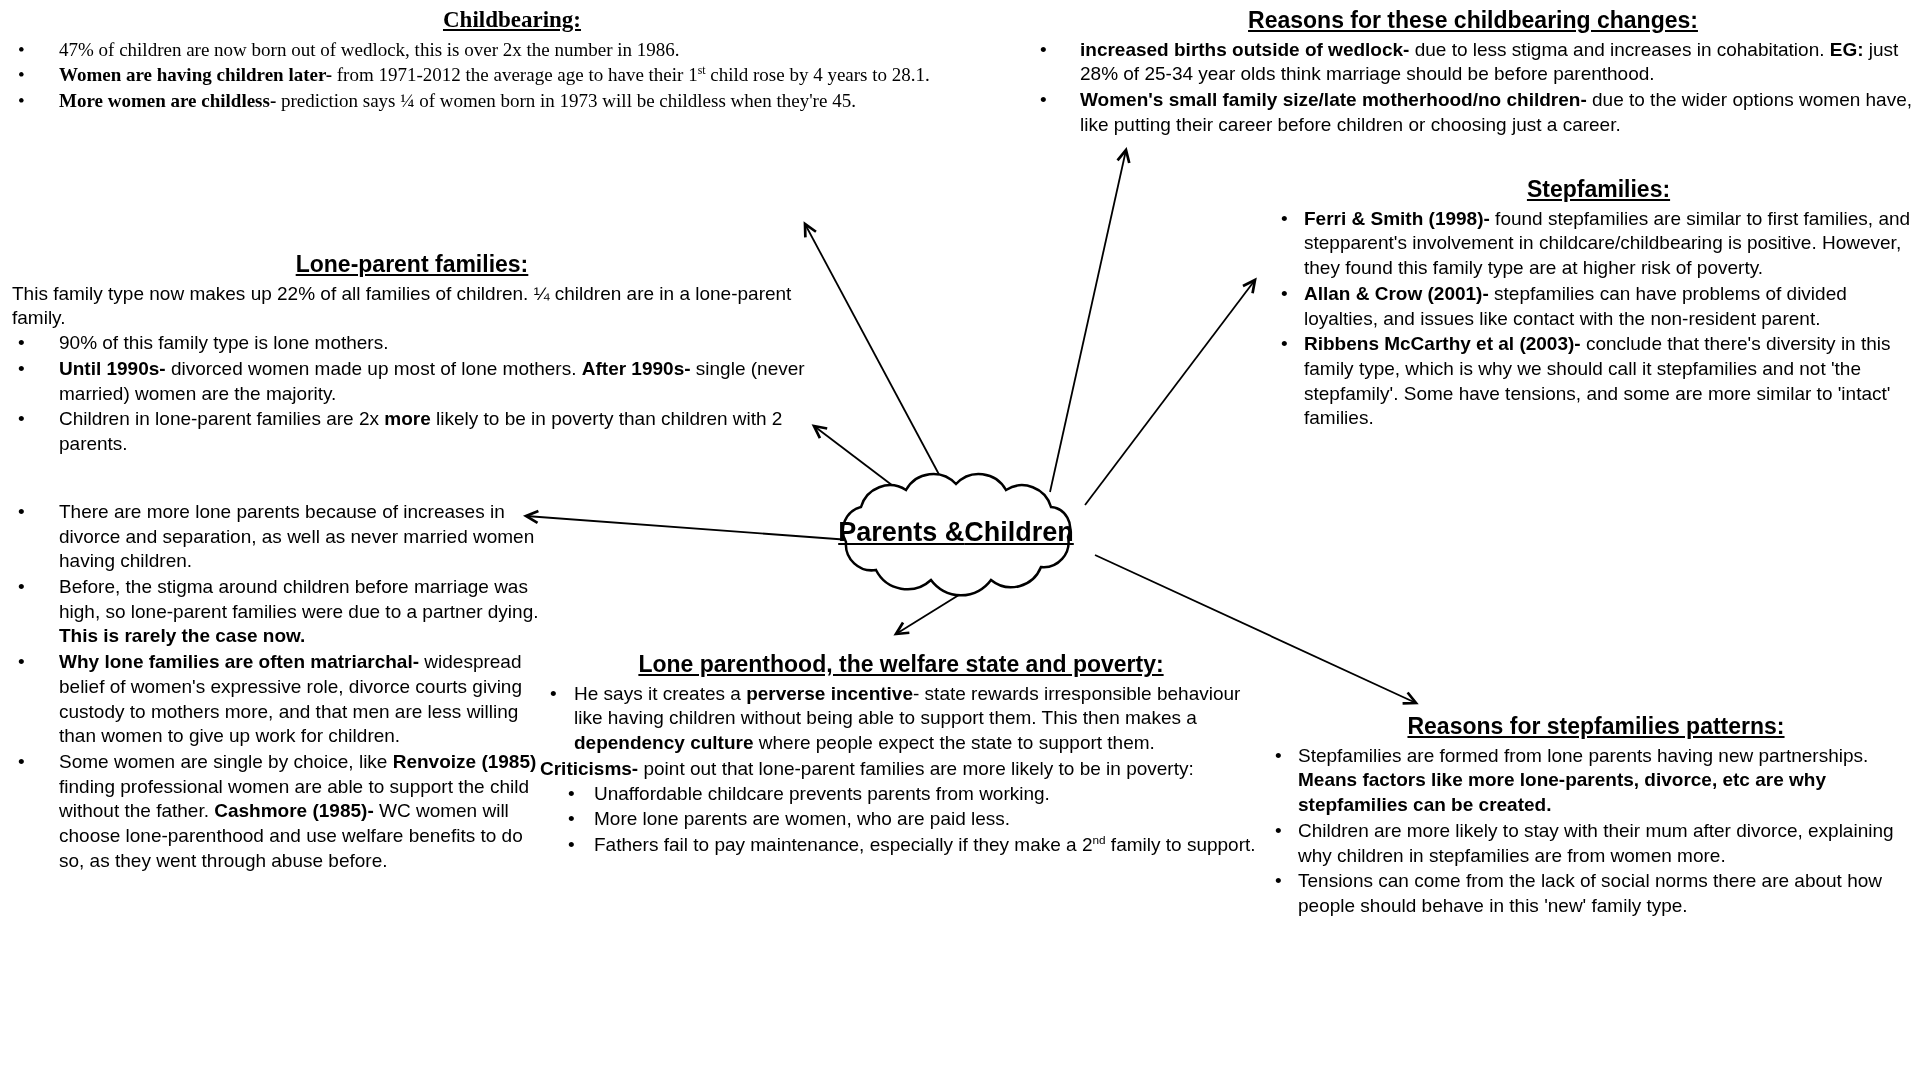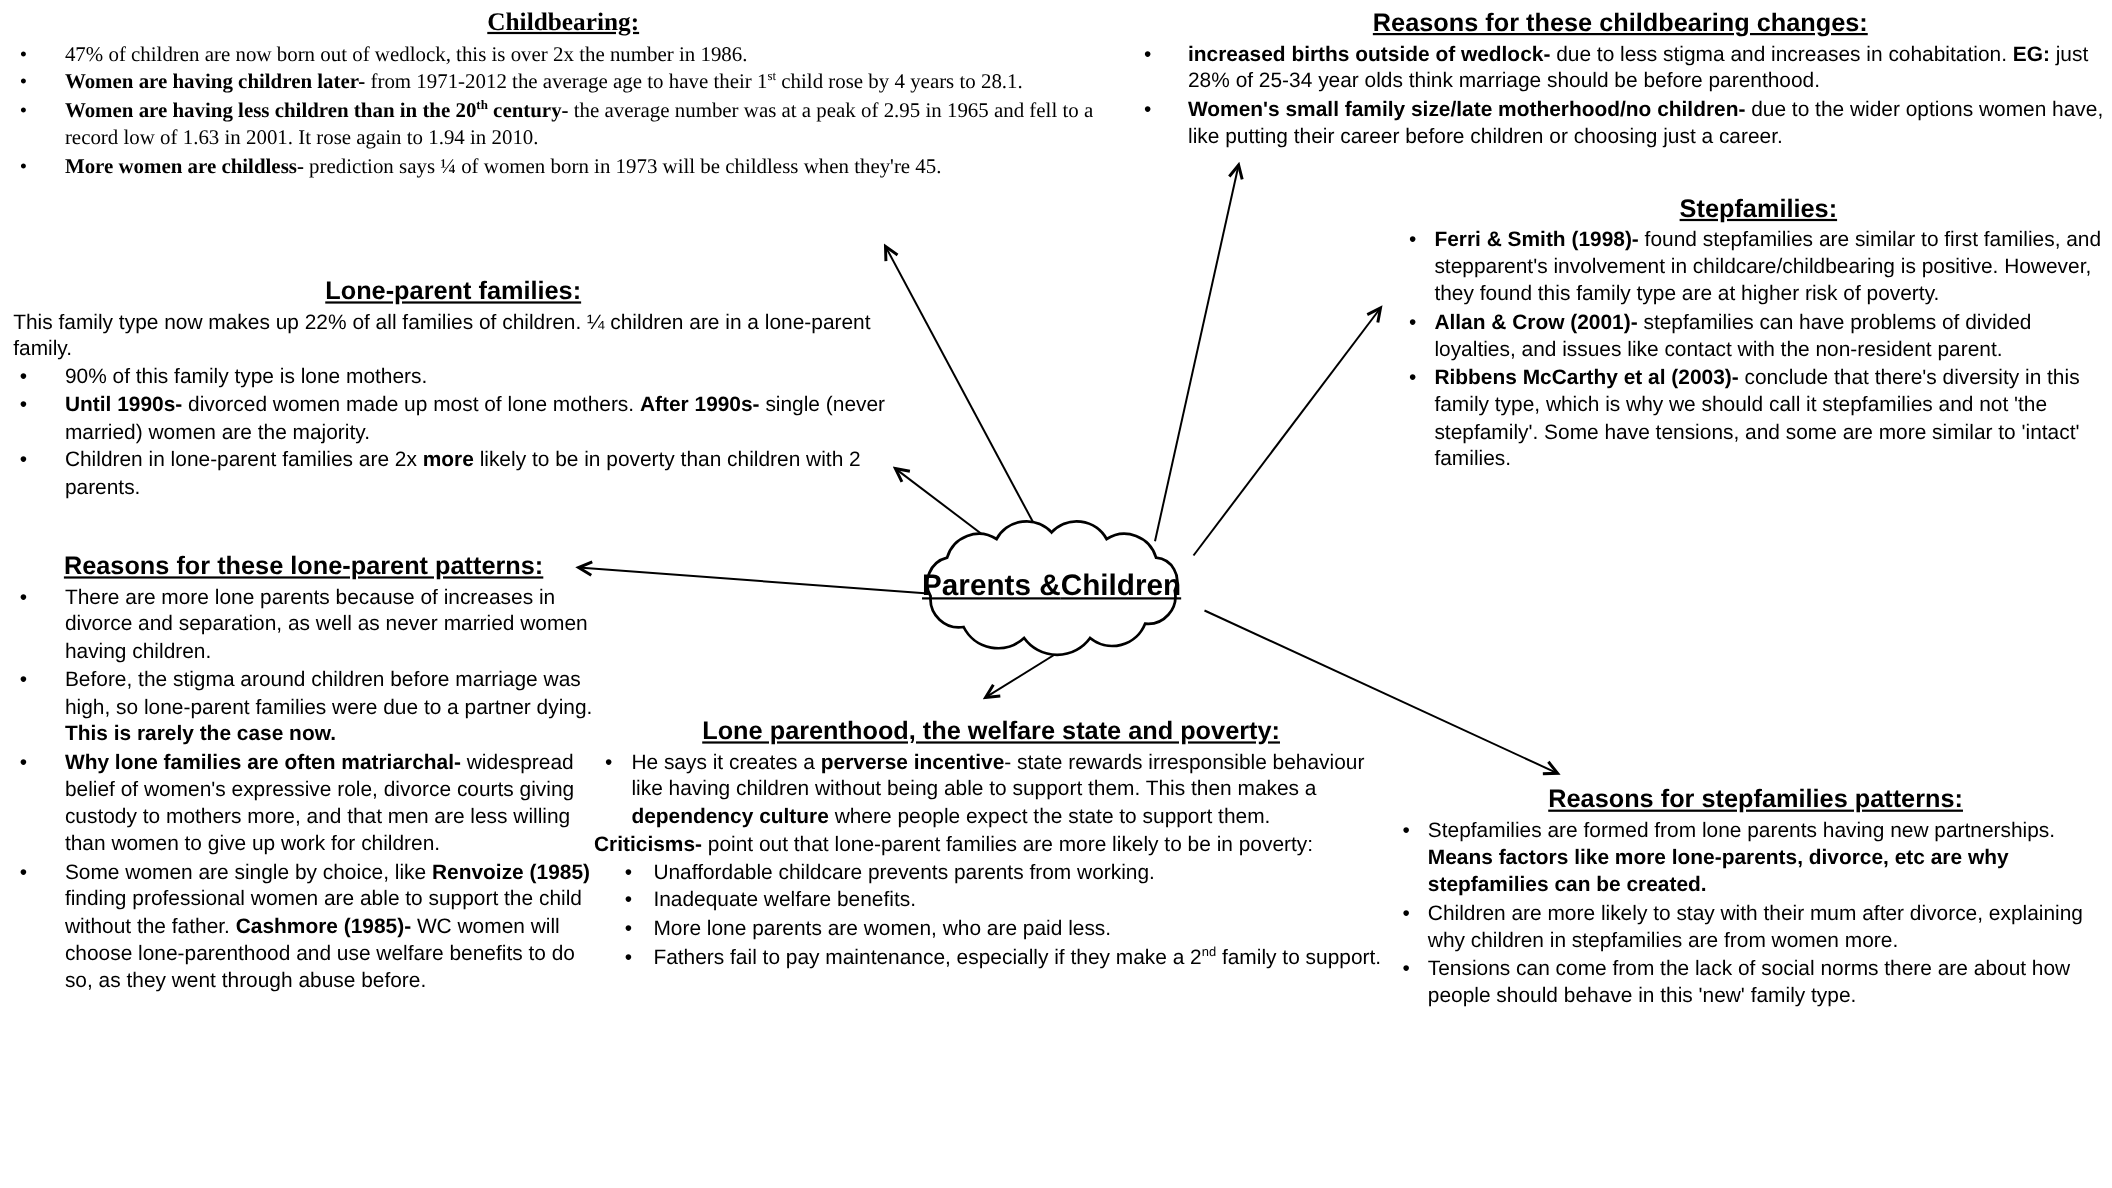--- a/index.html
+++ b/index.html
@@ -76,37 +76,35 @@
       <line x1="850" y1="540" x2="526" y2="516" marker-end="url(#arrow)"></line>
       <line x1="905" y1="495" x2="814" y2="426" marker-end="url(#arrow)"></line>
     </g>
   </svg>
 
   <section class="sec sec-childbearing">
     <h2>Childbearing:</h2>
     <ul>
         <li><span>47% of children are now born out of wedlock, this is over 2x the number in 1986.</span></li>
         <li><span class="b">Women are having children later-</span><span> from 1971-2012 the average age to have their 1</span><sup>st</sup><span> child rose by 4 years to 28.1.</span></li>
-        <li><span class="b">Women are having less children than in the 20</span><sup class="b">th</sup><span class="b"> century-</span><span> the average number was at a peak of 2.95 in 1965 and fell to a record low of 1.63 in 2001. It rose again to 1.94 in 2010.</span></li>
         <li><span class="b">More women are childless-</span><span> prediction says ¼ of women born in 1973 will be childless when they're 45.</span></li>
       </ul>
   </section>
 
   <section class="sec sec-lone-parent-families">
     <h2>Lone-parent families:</h2>
     <p class="intro"><span>This family type now makes up 22% of all families of children. ¼ children are in a lone-parent family.</span></p>
     <ul>
         <li><span>90% of this family type is lone mothers.</span></li>
         <li><span class="b">Until 1990s-</span><span> divorced women made up most of lone mothers. </span><span class="b">After 1990s-</span><span> single (never married) women are the majority.</span></li>
         <li><span>Children in lone-parent families are 2x </span><span class="b">more</span><span> likely to be in poverty than children with 2 parents.</span></li>
       </ul>
   </section>
 
   <section class="sec sec-reasons-lone-parent">
-    <h2>Reasons for these lone-parent patterns:</h2>
     <ul>
         <li><span>There are more lone parents because of increases in divorce and separation, as well as never married women having children.</span></li>
         <li><span>Before, the stigma around children before marriage was high, so lone-parent families were due to a partner dying. </span><span class="b">This is rarely the case now.</span></li>
         <li><span class="b">Why lone families are often matriarchal-</span><span> widespread belief of women's expressive role, divorce courts giving custody to mothers more, and that men are less willing than women to give up work for children.</span></li>
         <li><span>Some women are single by choice, like </span><span class="b">Renvoize (1985)</span><span> finding professional women are able to support the child without the father. </span><span class="b">Cashmore (1985)-</span><span> WC women will choose lone-parenthood and use welfare benefits to do so, as they went through abuse before.</span></li>
       </ul>
   </section>
 
   <section class="sec sec-reasons-childbearing">
     <h2>Reasons for these childbearing changes:</h2>
@@ -126,21 +124,20 @@
   </section>
 
   <section class="sec sec-welfare">
     <h2>Lone parenthood, the welfare state and poverty:</h2>
     <ul>
         <li><span>He says it creates a </span><span class="b">perverse incentive</span><span>- state rewards irresponsible behaviour like having children without being able to support them. This then makes a </span><span class="b">dependency culture</span><span> where people expect the state to support them.</span></li>
       </ul>
     <p class="criticisms"><span class="b">Criticisms-</span><span> point out that lone-parent families are more likely to be in poverty:</span></p>
     <ul class="crit-list">
         <li><span>Unaffordable childcare prevents parents from working.</span></li>
-        <li><span>Inadequate welfare benefits.</span></li>
         <li><span>More lone parents are women, who are paid less.</span></li>
         <li><span>Fathers fail to pay maintenance, especially if they make a 2</span><sup>nd</sup><span> family to support.</span></li>
       </ul>
   </section>
 
   <section class="sec sec-reasons-stepfamilies">
     <h2>Reasons for stepfamilies patterns:</h2>
     <ul>
         <li><span>Stepfamilies are formed from lone parents having new partnerships. </span><span class="b">Means factors like more lone-parents, divorce, etc are why stepfamilies can be created.</span></li>
         <li><span>Children are more likely to stay with their mum after divorce, explaining why children in stepfamilies are from women more.</span></li>

